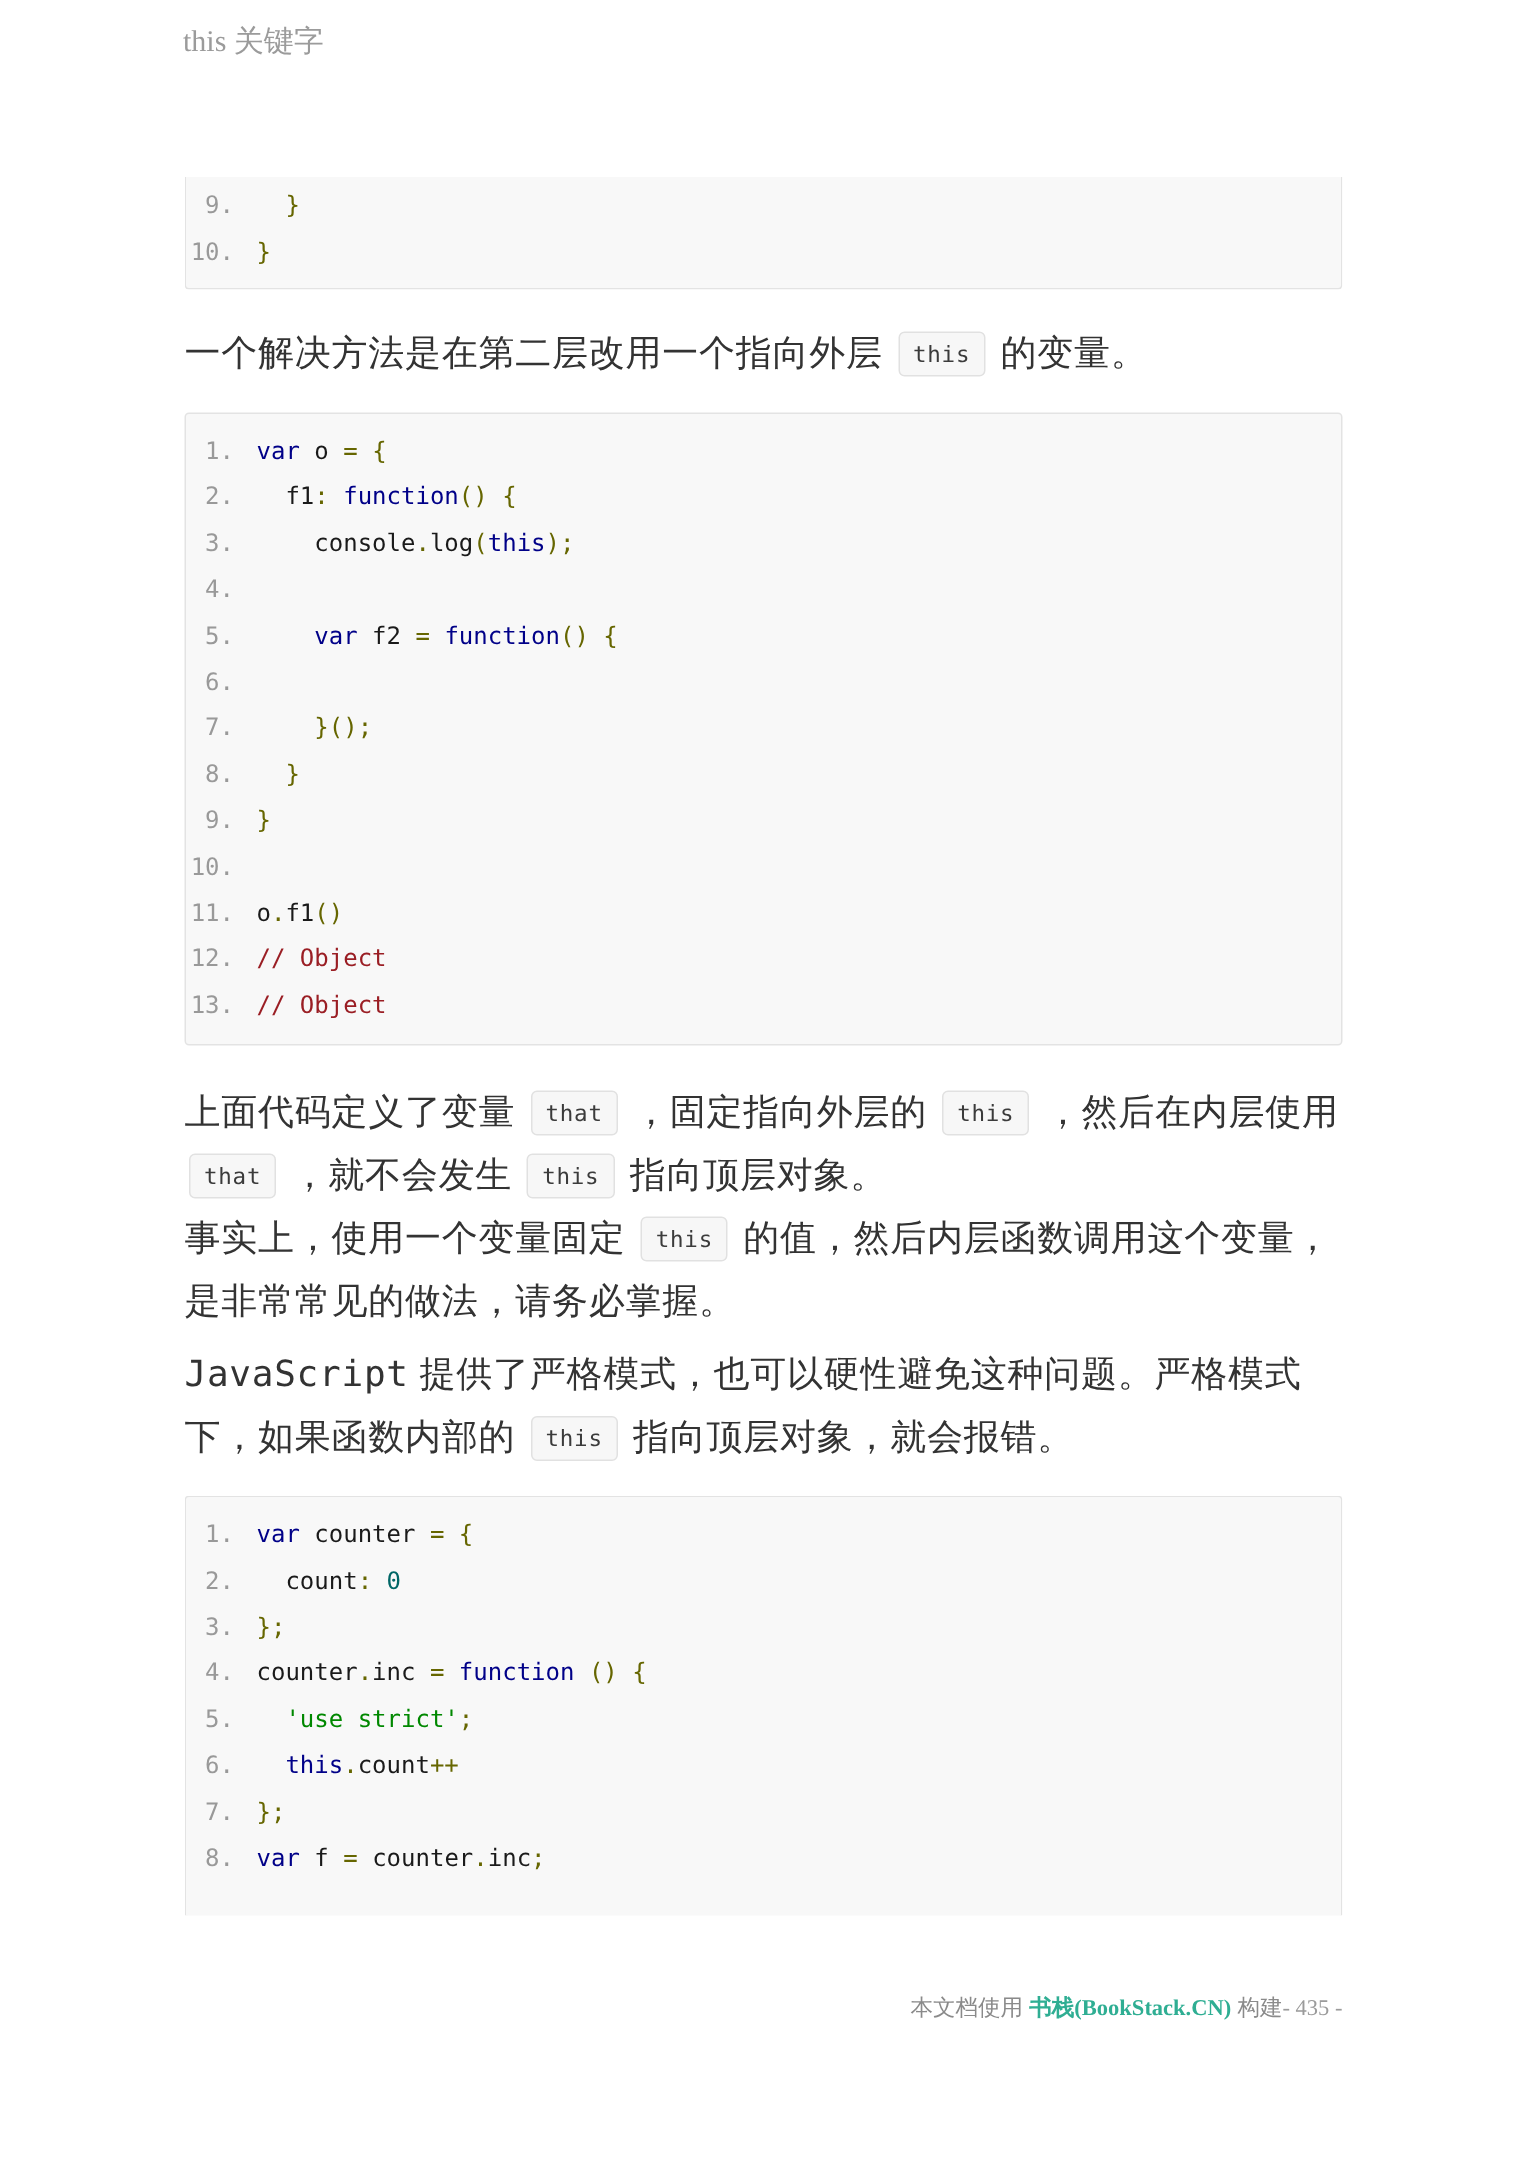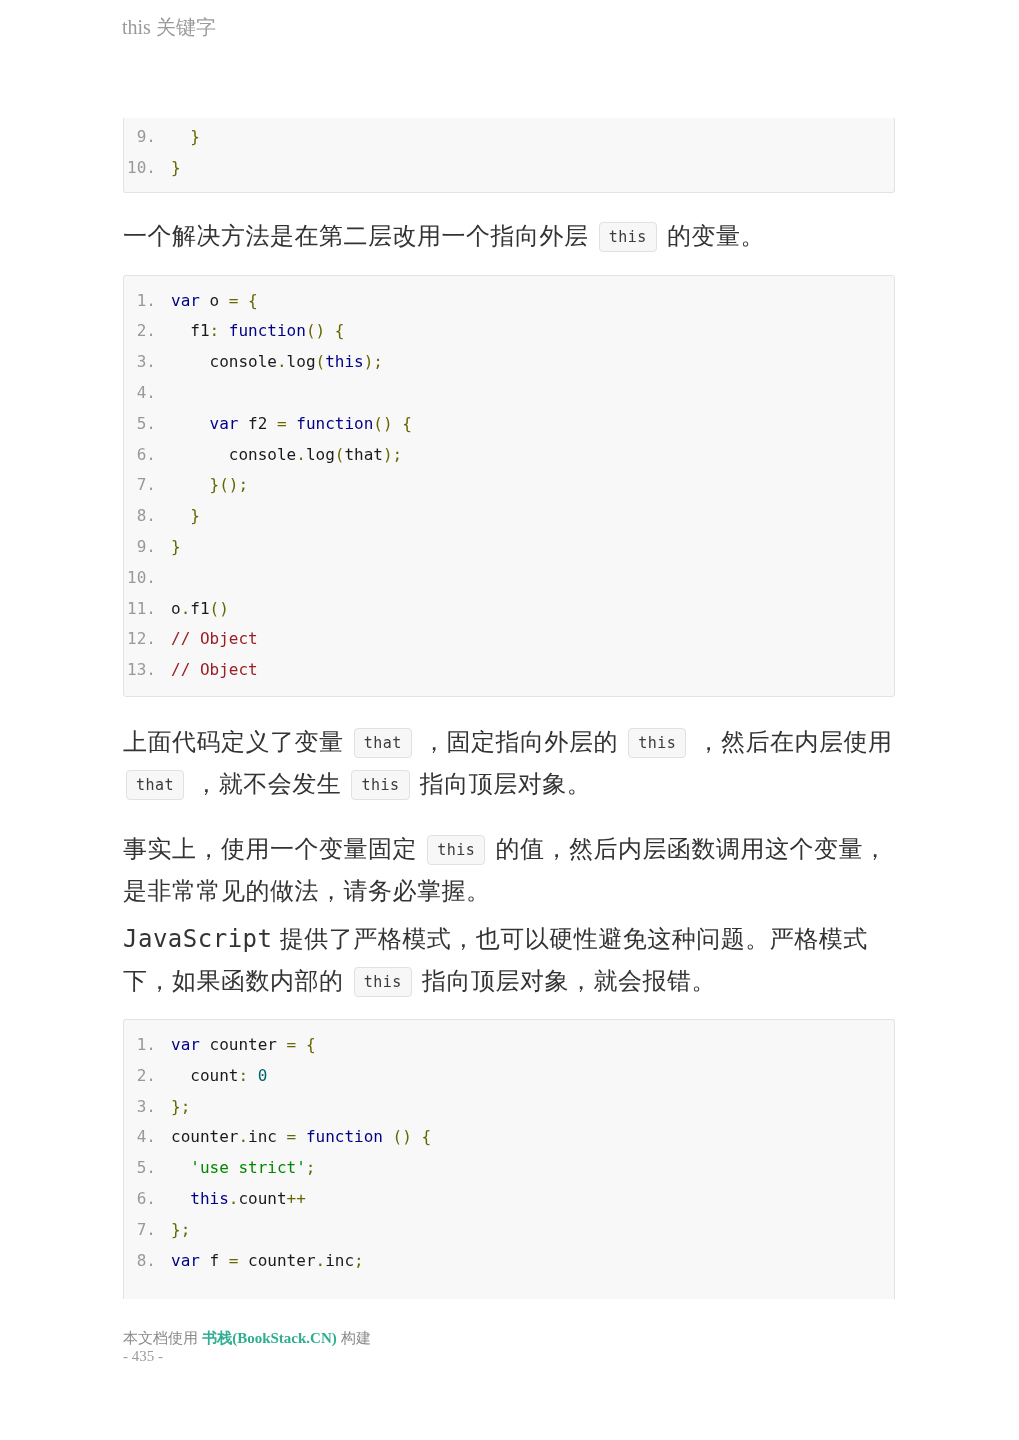--- a/index.html
+++ b/index.html
@@ -57,28 +57,28 @@
     border-radius: 4px;
     padding: 4px 9px;
     margin: 0 3px;
     vertical-align: 2px;
   }
   .seg-latin { font-family: "DejaVu Sans Mono", "Liberation Mono", monospace; }
   
   .mt-p1 { margin-top: 22px; }
   .mt-b2 { margin-top: 18px; }
   .mt-p2 { margin-top: 24px; }
-  .mt-p3 { margin-top: 23px; }
+  .mt-p3 { }
   .mt-p4 { margin-top: 6px; }
   .mt-b3 { margin-top: 17px; }
   
   .page-footer {
     position: absolute; top: 1329px; left: 123px; right: 124px;
-    display: flex; justify-content: flex-start; align-items: baseline;
-    font-size: 15px; color: #8a8a8a; flex-direction: column;
+    display: flex; justify-content: flex-end; align-items: baseline;
+    font-size: 15px; color: #8a8a8a;
   }
   .footer-brand {
     color: var(--brand, #2fae93); font-weight: bold;
     font-family: "Liberation Serif", "DejaVu Serif", serif;
   }
   .page-number {
     color: var(--muted, #9b9b9b);
     font-family: "Liberation Serif", "DejaVu Serif", serif;
     font-size: 15px;
   }
@@ -95,21 +95,21 @@
       <div class="code-line"><span class="ln">9.</span><span class="code-text"><span class="tk-t">  </span><span class="tk-p">}</span></span></div>
       <div class="code-line"><span class="ln">10.</span><span class="code-text"><span class="tk-p">}</span></span></div>
     </div>
     <div class="para mt-p1"><span class="seg-text">一个解决方法是在第二层改用一个指向外层 </span><span class="seg-code">this</span><span class="seg-text"> 的变量。</span></div>
     <div class="code-block mt-b2">
       <div class="code-line"><span class="ln">1.</span><span class="code-text"><span class="tk-k">var</span><span class="tk-t"> o </span><span class="tk-p">=</span><span class="tk-t"> </span><span class="tk-p">{</span></span></div>
       <div class="code-line"><span class="ln">2.</span><span class="code-text"><span class="tk-t">  f1</span><span class="tk-p">:</span><span class="tk-t"> </span><span class="tk-k">function</span><span class="tk-p">()</span><span class="tk-t"> </span><span class="tk-p">{</span></span></div>
       <div class="code-line"><span class="ln">3.</span><span class="code-text"><span class="tk-t">    console</span><span class="tk-p">.</span><span class="tk-t">log</span><span class="tk-p">(</span><span class="tk-k">this</span><span class="tk-p">);</span></span></div>
       <div class="code-line"><span class="ln">4.</span></div>
       <div class="code-line"><span class="ln">5.</span><span class="code-text"><span class="tk-t">    </span><span class="tk-k">var</span><span class="tk-t"> f2 </span><span class="tk-p">=</span><span class="tk-t"> </span><span class="tk-k">function</span><span class="tk-p">()</span><span class="tk-t"> </span><span class="tk-p">{</span></span></div>
-      <div class="code-line"><span class="ln">6.</span><span class="code-text"><span class="tk-t">      console</span><span class="tk-p">.</span><span class="tk-t">log</span><span class="tk-p">(</span><span class="tk-t">that</span><span class="tk-p">);</span></span></div>
+      <div class="code-line"><span class="ln">6.</span></div>
       <div class="code-line"><span class="ln">7.</span><span class="code-text"><span class="tk-t">    </span><span class="tk-p">}();</span></span></div>
       <div class="code-line"><span class="ln">8.</span><span class="code-text"><span class="tk-t">  </span><span class="tk-p">}</span></span></div>
       <div class="code-line"><span class="ln">9.</span><span class="code-text"><span class="tk-p">}</span></span></div>
       <div class="code-line"><span class="ln">10.</span><span class="code-text"></span></div>
       <div class="code-line"><span class="ln">11.</span><span class="code-text"><span class="tk-t">o</span><span class="tk-p">.</span><span class="tk-t">f1</span><span class="tk-p">()</span></span></div>
       <div class="code-line"><span class="ln">12.</span><span class="code-text"><span class="tk-c">// Object</span></span></div>
       <div class="code-line"><span class="ln">13.</span><span class="code-text"><span class="tk-c">// Object</span></span></div>
     </div>
     <div class="para mt-p2"><span class="seg-text">上面代码定义了变量 </span><span class="seg-code">that</span><span class="seg-text"> ，固定指向外层的 </span><span class="seg-code">this</span><span class="seg-text"> ，然后在内层使用 </span><span class="seg-code">that</span><span class="seg-text"> ，就不会发生 </span><span class="seg-code">this</span><span class="seg-text"> 指向顶层对象。</span></div>
     <div class="para mt-p3"><span class="seg-text">事实上，使用一个变量固定 </span><span class="seg-code">this</span><span class="seg-text"> 的值，然后内层函数调用这个变量，是非常常见的做法，请务必掌握。</span></div>

